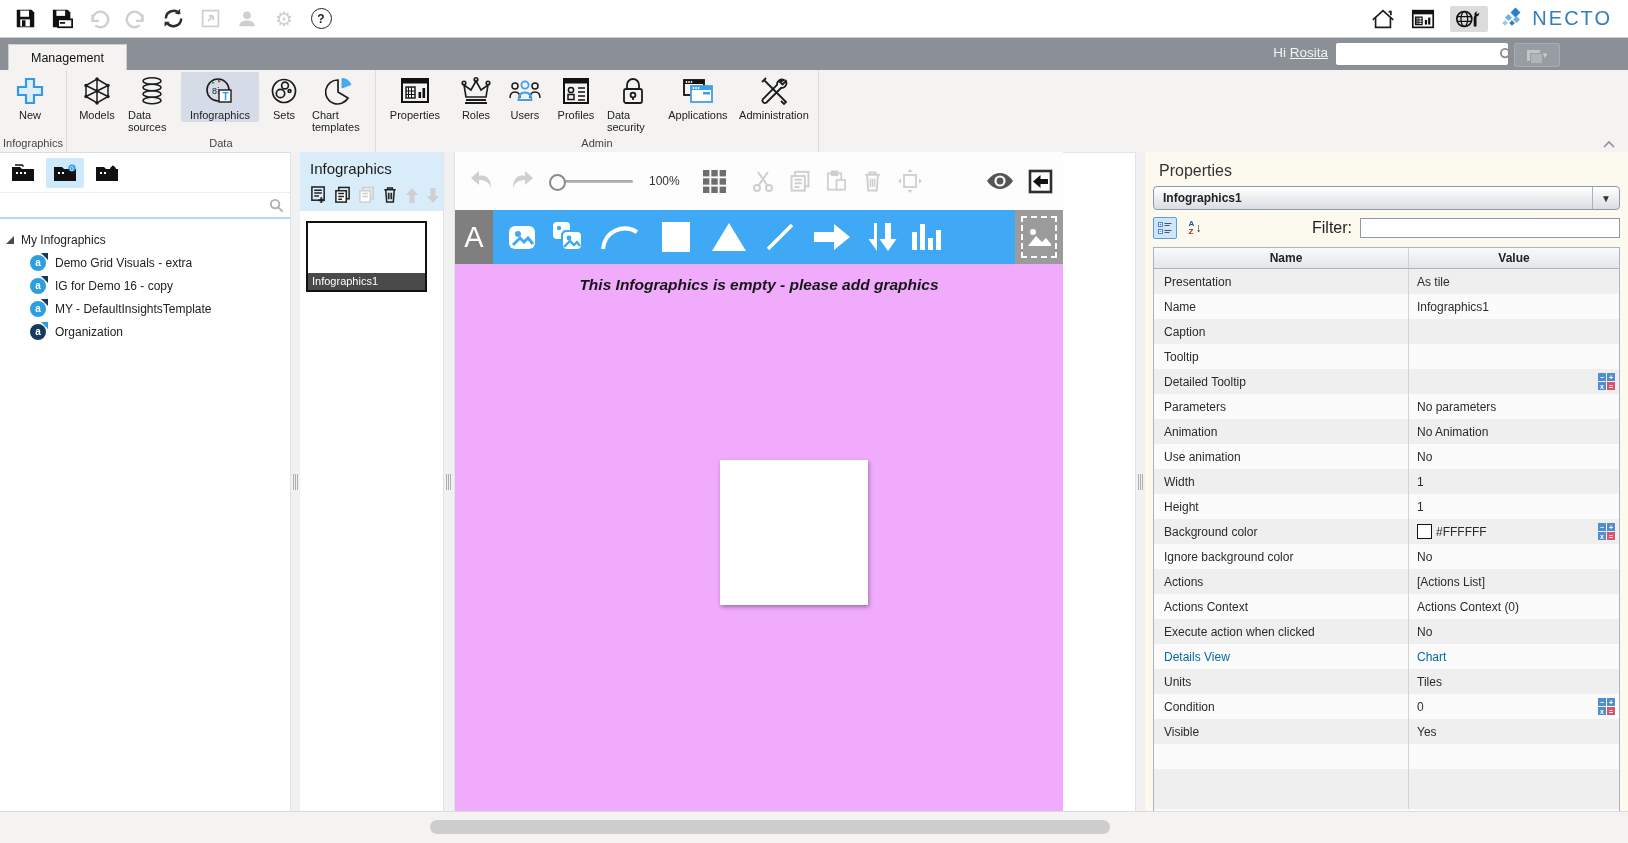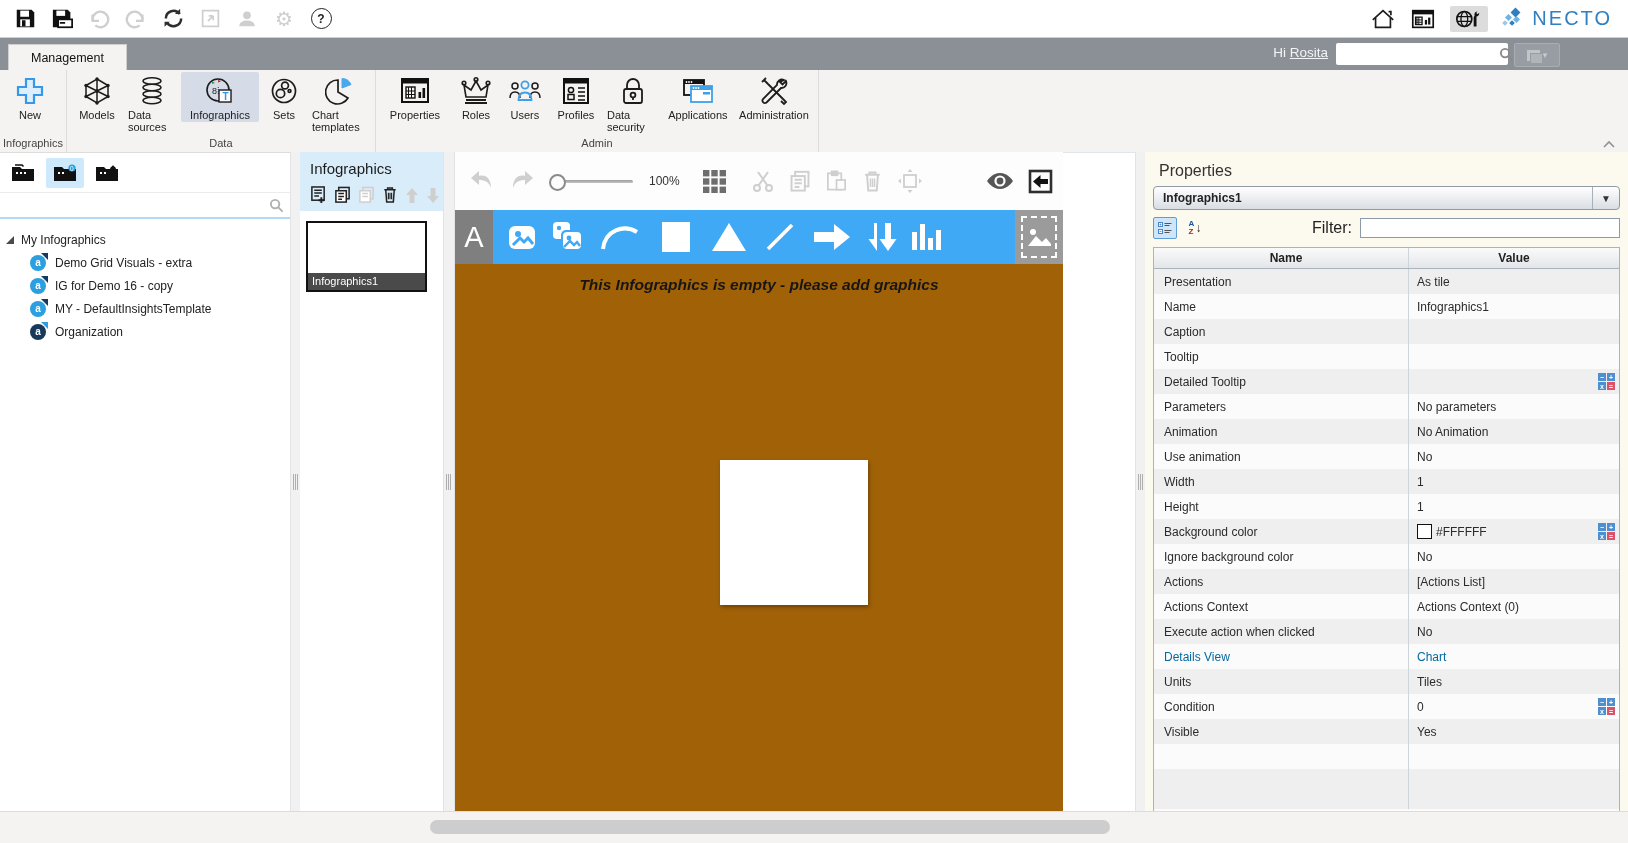--- a/index.html
+++ b/index.html
@@ -66,21 +66,21 @@
   .cito{margin-left:14px;}
   #zoomer{display:flex;align-items:center;gap:6px;margin-left:20px;}
   .ztrack{width:78px;height:3px;background:linear-gradient(#9d9d9d,#c4c4c4);border-radius:2px;position:relative;}
   .zknob{position:absolute;left:-6px;top:-6px;width:13px;height:13px;border-radius:50%;background:#fcfcfc;border:2px solid #8a8a8a;}
   .zlabel{font-size:12px;color:#333;margin-left:10px;}
   #bluebar{height:54px;background:#3fa9f5;display:flex;align-items:center;}
   .btool{margin-left:13px;display:flex;align-items:center;justify-content:center;cursor:pointer;}
   #tool-text{margin-left:0;width:38px;height:54px;background:#7f7f7f;color:#fff;font-size:29px;font-weight:300;}
   #tool-select{margin-left:auto;width:48px;height:54px;background:#9b9b9b;position:relative;}
   #tool-select .dash{position:absolute;inset:6px;border:2px dashed #fff;display:flex;align-items:center;justify-content:center;}
-  #cv{flex:1;background:#a16207;position:relative;}
+  #cv{flex:1;background:#f0abfc;position:relative;}
   #cv .empty{position:absolute;top:12px;left:0;right:0;text-align:center;font-size:15.5px;font-style:italic;font-weight:600;color:#161616;}
   #tile{position:absolute;left:265px;top:196px;width:148px;height:145px;background:#fff;box-shadow:1px 2px 4px rgba(0,0,0,.35);cursor:pointer;}
   
   #props{left:1145px;width:483px;background:#fcf9ee;}
   #props h2{margin:10px 0 6px 14px;font-size:16px;font-weight:normal;color:#333;}
   #obj-dd{margin:0 8px 0 8px;height:22px;border:1px solid #8f9aa6;border-radius:4px;background:linear-gradient(#ffffff,#d9dee3);display:flex;align-items:center;cursor:pointer;}
   #obj-dd .txt{flex:1;font-size:12px;font-weight:bold;color:#222;padding-left:9px;}
   #obj-dd .caret{width:26px;align-self:stretch;border-left:1px solid #a8b0b8;display:flex;align-items:center;justify-content:center;color:#333;font-size:10px;}
   .fbar{display:flex;align-items:center;margin:7px 8px 0 8px;height:22px;}
   .catbtn{width:22px;height:20px;background:#cfe6fa;border:1px solid #5e9ed6;border-radius:2px;display:flex;align-items:center;justify-content:center;cursor:pointer;}

